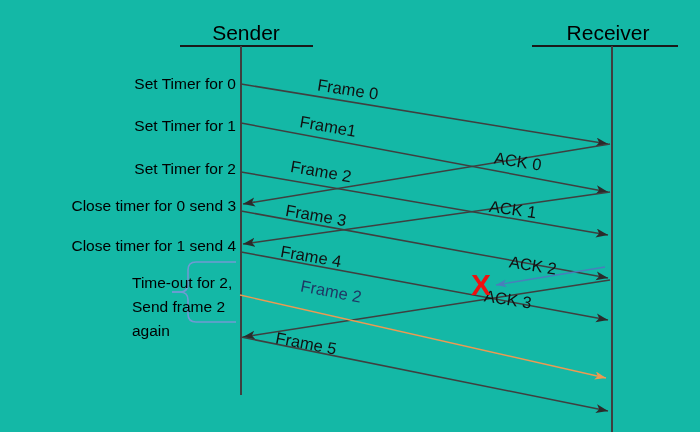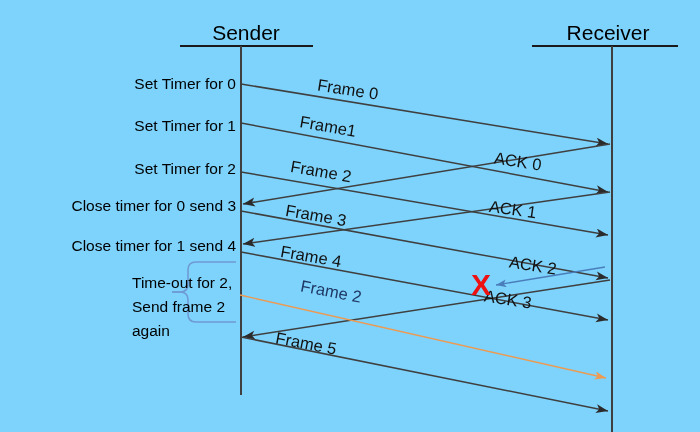--- a/index.html
+++ b/index.html
@@ -8,21 +8,21 @@
     background: #ffffff;
   }
   body {
     font-family: "Liberation Sans", sans-serif;
     color: #000000;
   }
   #diagram-root {
     position: relative;
     width: 700px;
     height: 432px;
-    background: #7dd3fc;
+    background: #14b8a6;
     overflow: hidden;
   }
   #diagram-svg {
     position: absolute;
     left: 0;
     top: 0;
     width: 700px;
     height: 432px;
   }
   .lifeline-title {

